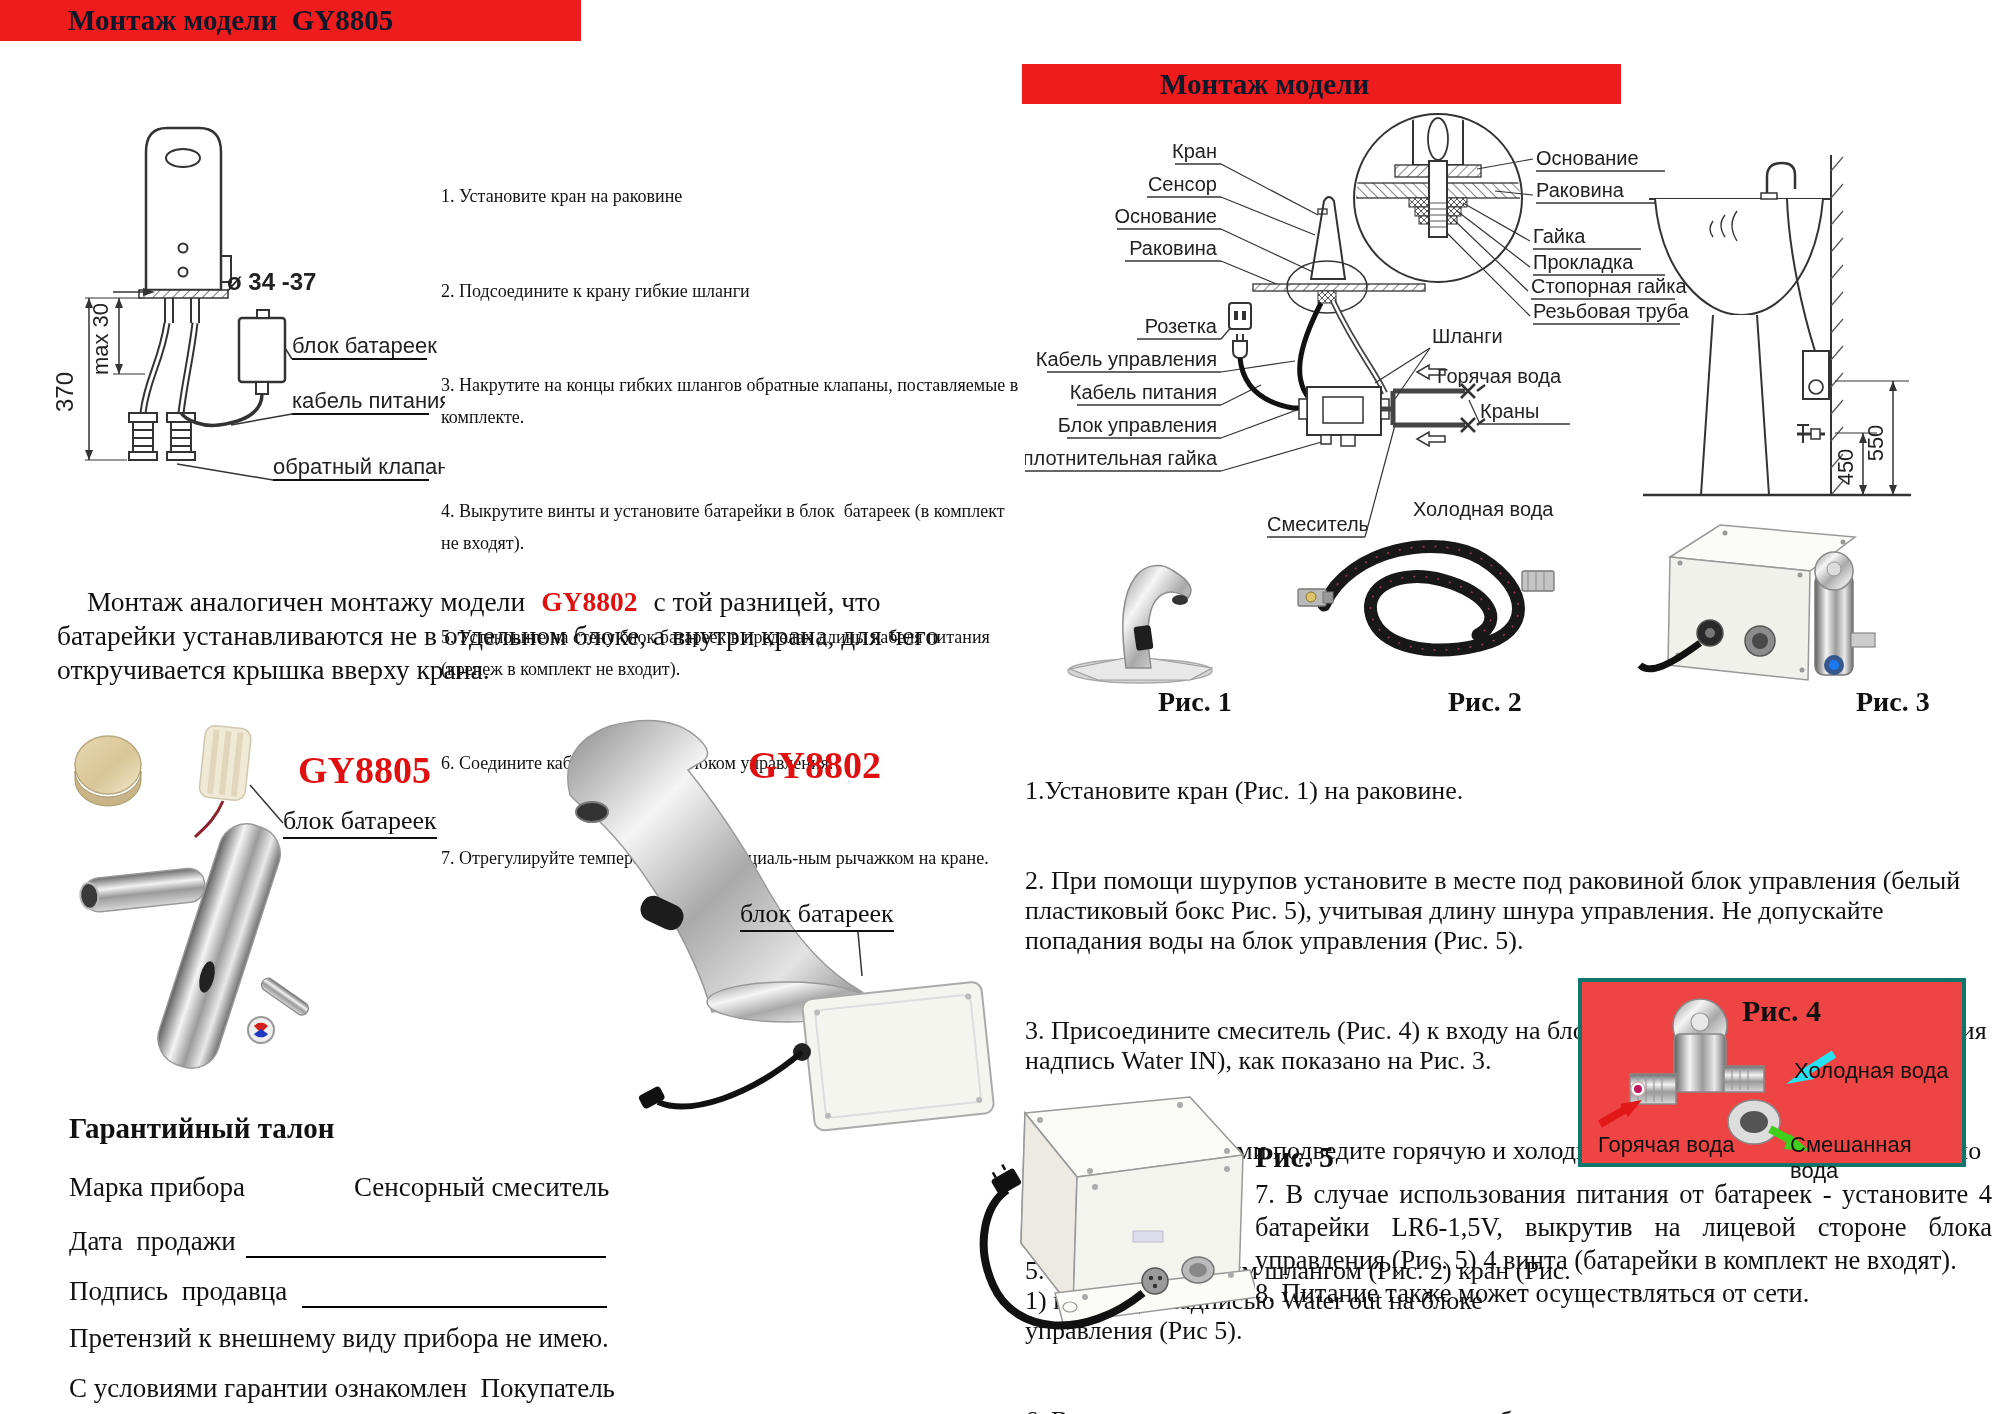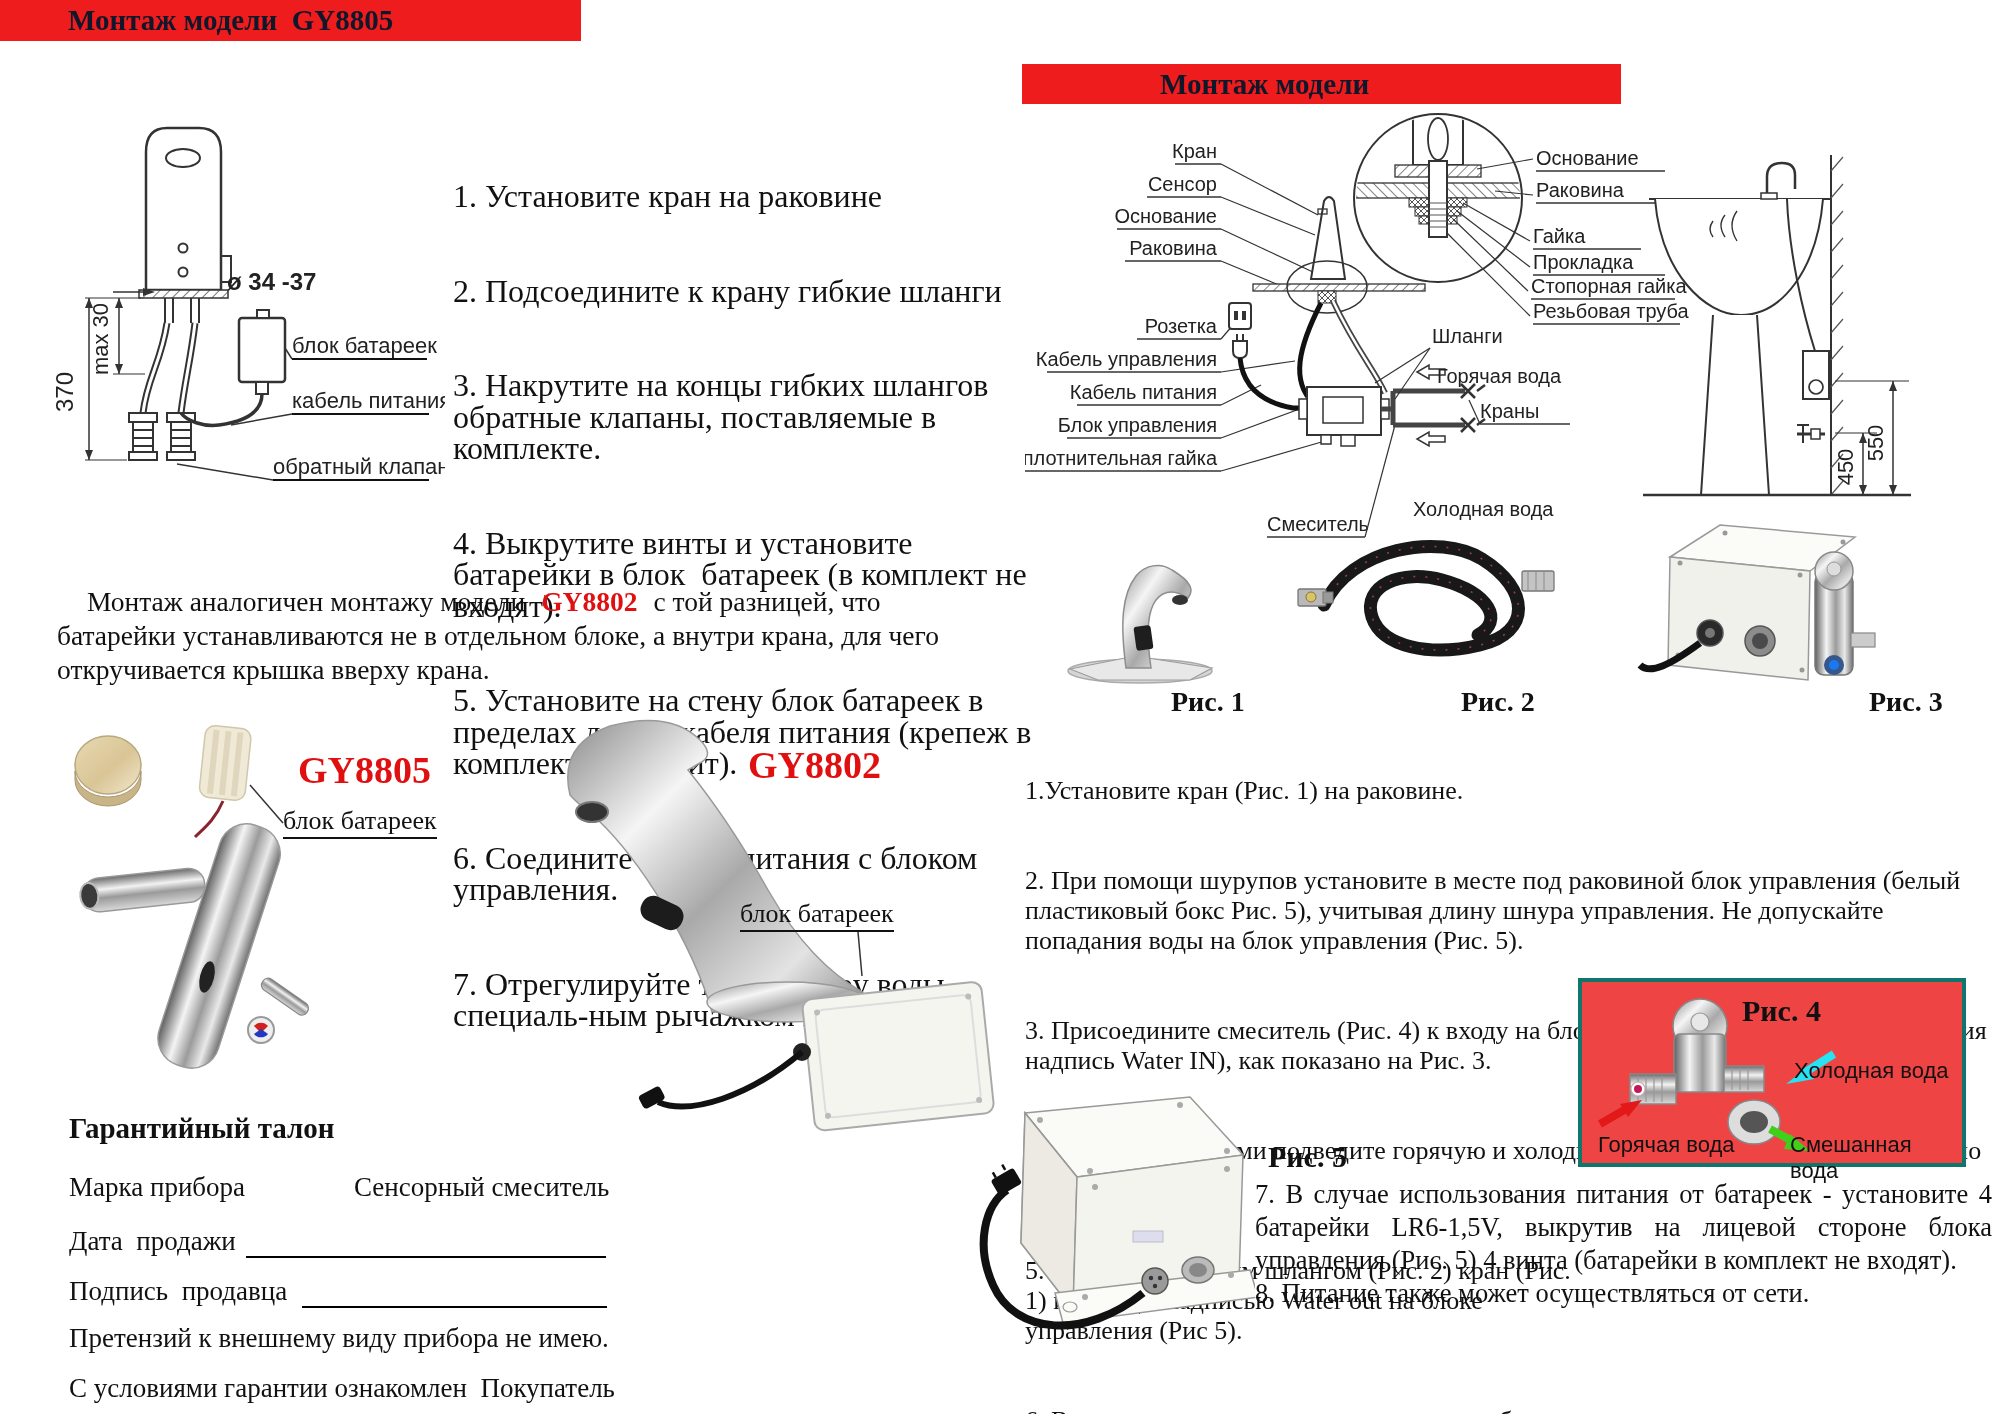--- a/index.html
+++ b/index.html
@@ -1,32 +1,32 @@
 <!DOCTYPE html>
 <html><head>
 <meta charset="utf-8">
 <style>
   html,body{margin:0;padding:0;}
   body{width:2000px;height:1414px;position:relative;background:#ffffff;
        font-family:"Liberation Serif",serif;color:#111;overflow:hidden;}
   .abs{position:absolute;}
   .redbar{background:#ee1c1c;color:#0f172a;font-weight:bold;font-size:29px;
           display:flex;align-items:center;white-space:pre-wrap;}
-  .steps{font-size:32px;line-height:31.5px;white-space:pre-wrap;margin-left:12px;}
+  .steps{font-size:18px;line-height:31.5px;white-space:pre-wrap;}
   .rsteps{font-size:26px;line-height:30px;white-space:pre-wrap;}
   .rsteps .narrow{width:548px;}
   .note{font-size:27.5px;line-height:34px;}
   .note .ind{display:inline-block;width:30px;}
   .red{color:#e01010;font-weight:bold;}
   .modlabel{color:#e01010;font-weight:bold;font-size:38px;font-family:"Liberation Serif",serif;}
   .photolab{font-size:26px;border-bottom:2px solid #111;padding-bottom:1px;}
   .war{font-size:27px;white-space:pre-wrap;}
   .wartitle{font-size:29px;font-weight:bold;}
   .blank{border-bottom:2px solid #000;height:30px;}
-  .figcap{font-weight:bold;font-size:28px;margin-left:13px;}
+  .figcap{font-weight:bold;font-size:28px;}
   .fig4box{border:4px solid #0f766e;background:#ef4444;padding-left:31px;}
   .fig4box .lab{position:absolute;font-family:"Liberation Sans",sans-serif;font-size:22px;}
   .just{text-align:justify;}
   svg text{font-family:"Liberation Sans",sans-serif;fill:#222;}
 </style>
 </head>
 <body>
 
 <div class="abs redbar" style="left:0;top:62;width:500px;height:41px;padding-left:68px;">
   <span>Монтаж модели  GY8802</span>

